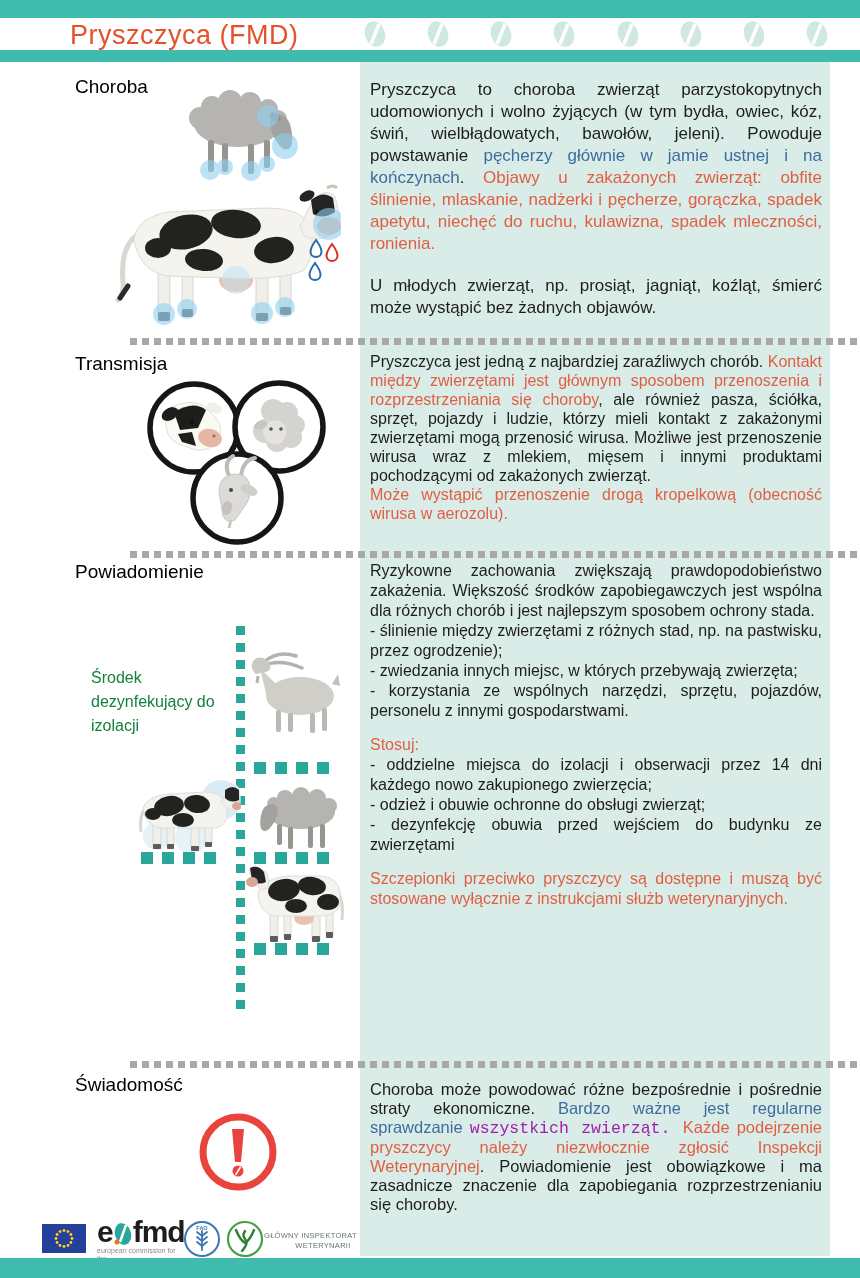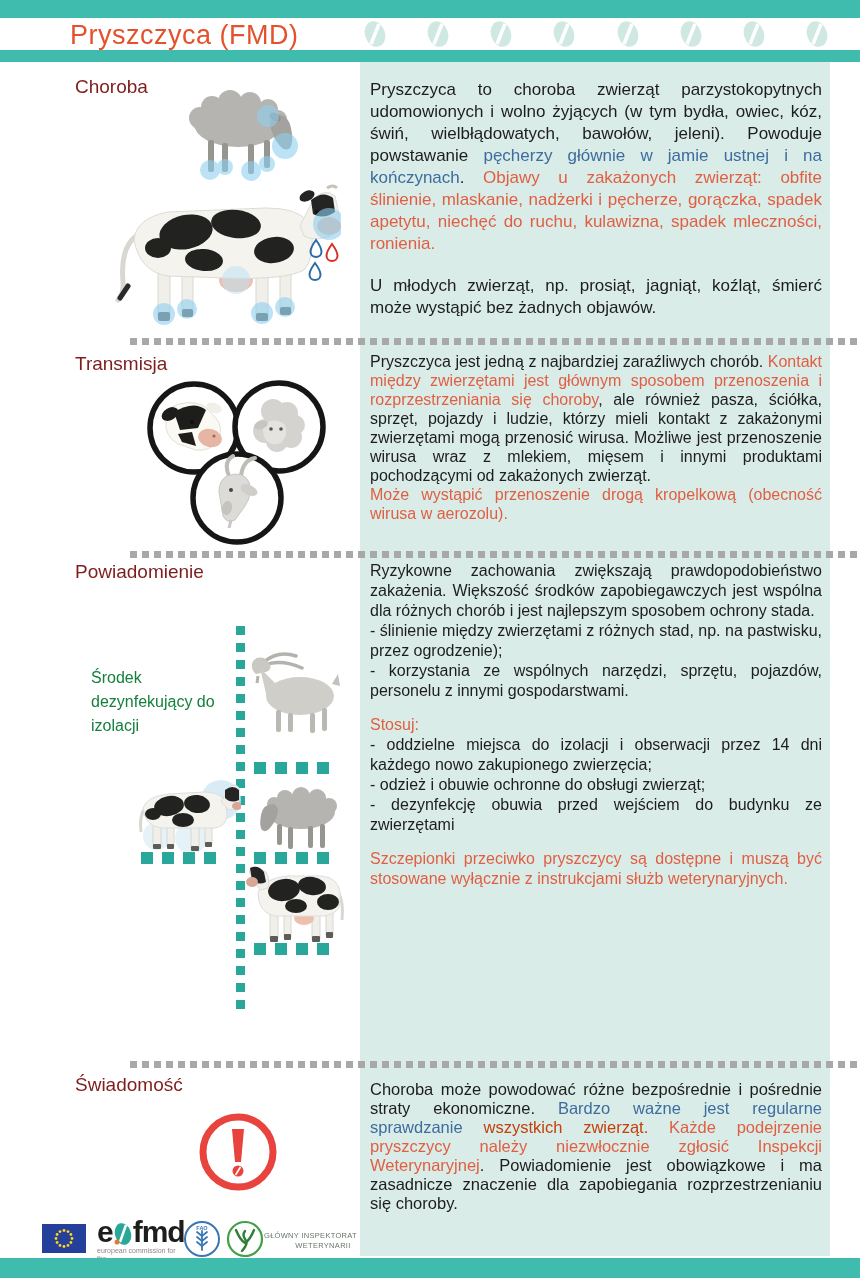--- a/index.html
+++ b/index.html
@@ -19,34 +19,34 @@
             display:flex;justify-content:space-between;align-items:center;}
 
   
   .mint{position:absolute;left:360px;top:62px;width:470px;height:1194px;background:#daece7;}
 
   
   .divider{position:absolute;left:130px;right:0;height:7px;
            background:repeating-linear-gradient(90deg,#a8a8a8 0 7px,transparent 7px 12px);}
 
   
-  .sec-h{position:absolute;font-size:19px;color:#7f1d1d;font-weight:400;margin:0;}
+  .sec-h{position:absolute;font-size:19px;color:#000000;font-weight:400;margin:0;}
 
   
   .txt{position:absolute;left:370px;width:452px;text-align:justify;color:#1d1d1d;}
   .fs-a{font-size:17px;line-height:22px;}
   .fs-b{font-size:16px;line-height:19px;}
   .fs-c{font-size:16px;line-height:20px;}
   .fs-d{font-size:16.5px;line-height:19px;}
   .para{margin:0;}
   .gap{margin-top:20px;}
   .gap-s{margin-top:14px;}
   .ck{color:#1d1d1d;}
   .cb{color:#3d6c9e;}
-  .cn{color:#c2410c;}
+  .cn{color:#a21caf;font-family:Liberation Mono, monospace;}
   .co{color:#e05f43;}
 
   
   .side-label{position:absolute;left:91px;top:666px;width:150px;font-size:16px;
               line-height:24px;color:#15803d;}
   .side-label span{display:block;}
   .vdash{position:absolute;left:236px;top:626px;width:9px;height:390px;
          background:repeating-linear-gradient(180deg,#2aa79b 0 9px,transparent 9px 17px);}
   .hdash{position:absolute;height:12px;width:84px;
          background:repeating-linear-gradient(90deg,#2aa79b 0 12px,transparent 12px 21px);}
@@ -351,20 +351,21 @@
       <ellipse cx="50" cy="42" rx="11" ry="7"></ellipse>
       <ellipse cx="20" cy="36" rx="8" ry="6"></ellipse>
     </g>
   </svg>
 
   <div class="hdash" style="left:141px;top:852px;"></div>
 
   <div class="txt fs-c" style="top:561px;">
     <p class="para ck">Ryzykowne zachowania zwiększają prawdopodobieństwo zakażenia. Większość środków zapobiegawczych jest wspólna dla różnych chorób i jest najlepszym sposobem ochrony stada.</p>
     <p class="para ck">- ślinienie między zwierzętami z różnych stad, np. na pastwisku, przez ogrodzenie);</p>
+    <p class="para ck">- zwiedzania innych miejsc, w których przebywają zwierzęta;</p>
     <p class="para ck">- korzystania ze wspólnych narzędzi, sprzętu, pojazdów, personelu z innymi gospodarstwami.</p>
     <p class="para gap-s co">Stosuj:</p>
     <p class="para ck">- oddzielne miejsca do izolacji i obserwacji przez 14 dni każdego nowo zakupionego zwierzęcia;</p>
     <p class="para ck">- odzież i obuwie ochronne do obsługi zwierząt;</p>
     <p class="para ck">- dezynfekcję obuwia przed wejściem do budynku ze zwierzętami</p>
     <p class="para gap-s co">Szczepionki przeciwko pryszczycy są dostępne i muszą być stosowane wyłącznie z instrukcjami służb weterynaryjnych.</p>
   </div>
 
   <div class="divider" style="top:1061px;"></div>
 

